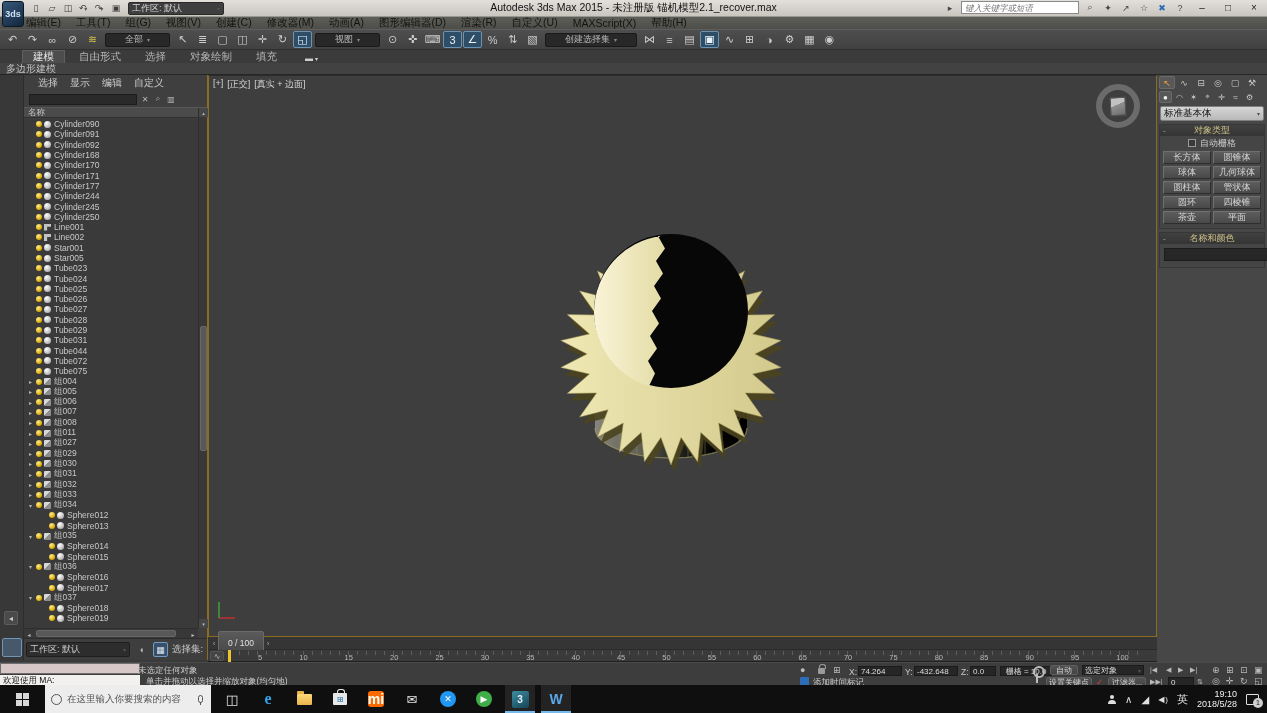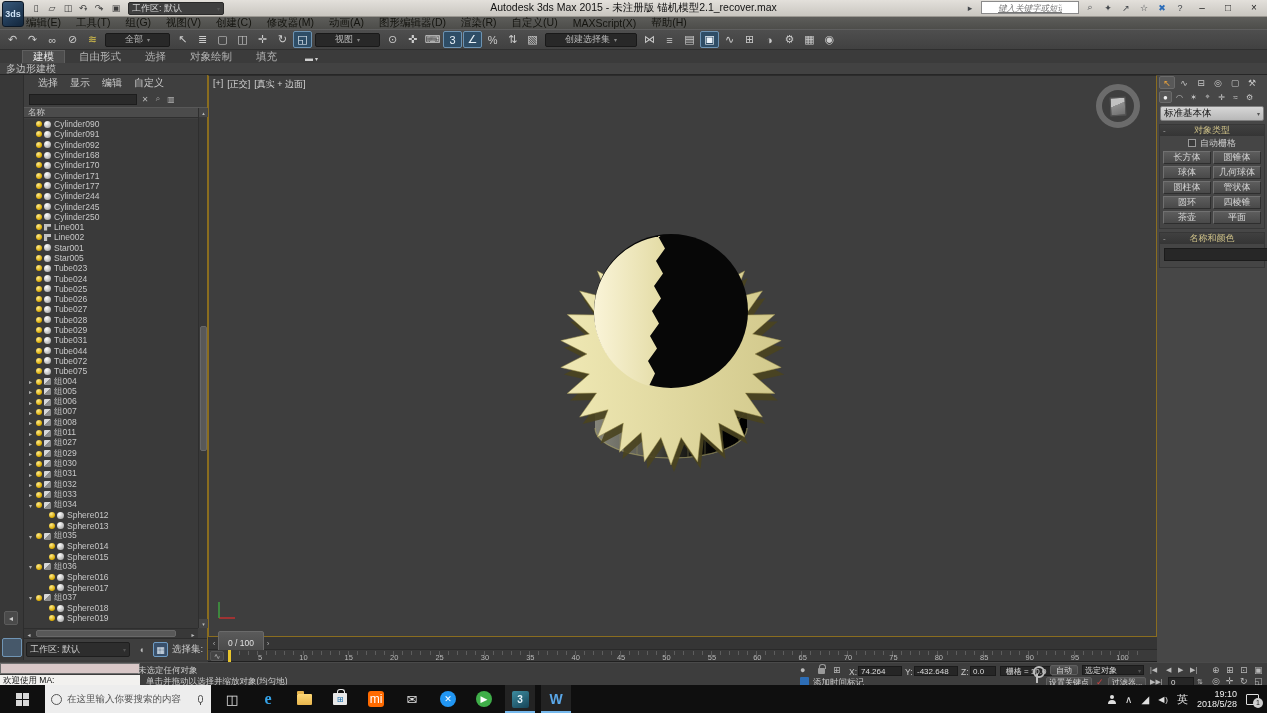--- a/index.html
+++ b/index.html
@@ -17,22 +17,22 @@
     color:#cfe3f5;font-size:9px;font-weight:bold;display:flex;align-items:center;justify-content:center;}
   .qbar{display:flex;align-items:center;gap:2px;margin-left:28px;}
   .qico{width:14px;height:13px;display:flex;align-items:center;justify-content:center;
     font-size:9px;color:#3c3c3c;}
   .qcaret{font-size:6px;color:#555;margin-left:-2px;}
   #workspace-box{margin-left:6px;height:13px;width:96px;background:#3f3f3f;border:1px solid #2a2a2a;
     color:#d6d6d6;font-size:9px;display:flex;align-items:center;justify-content:space-between;
     padding:0 3px;border-radius:2px;}
   #win-title{position:absolute;left:0;right:0;text-align:center;font-size:10.5px;color:#111;pointer-events:none;}
   #tb-right{position:absolute;right:2px;top:1px;display:flex;align-items:center;gap:4px;}
-  #tb-search{width:98px;height:13px;background:#fff;border:1px solid #8a8a8a;font-size:8.5px;
-    font-style:italic;color:#777;padding:0 16px;font-family:"Liberation Sans",sans-serif;text-decoration:underline;}
+  #tb-search{width:118px;height:13px;background:#fff;border:1px solid #8a8a8a;font-size:8.5px;
+    font-style:italic;color:#777;padding:0 3px;font-family:"Liberation Sans",sans-serif;}
   .tbr-ico{width:14px;height:13px;display:flex;align-items:center;justify-content:center;
     font-size:9px;color:#44484c;}
   .tbr-ico.blue{color:#2b6cb8;font-weight:bold;}
   .winbtn{width:22px;height:13px;display:flex;align-items:center;justify-content:center;
     font-size:10px;color:#222;}
 
   
   #menubar{position:absolute;left:0;top:17px;width:1267px;height:12px;
     background:linear-gradient(#5d5d5a,#4d4d4a);display:flex;align-items:center;
     padding-left:26px;gap:15px;font-size:10.5px;color:#14140f;}
@@ -202,22 +202,22 @@
   .tk-ico.open{background:#232323;box-shadow:inset 0 -2px 0 #76b9ed;}
   .tkg{font-size:13px;color:#e2e2e2;}
   #edge-g{color:#35a3e8;font-size:16px;font-weight:bold;font-family:"Liberation Serif",serif;}
   #folder-ico{width:15px;height:11px;background:linear-gradient(#ffd977,#e8b54d);border-radius:1px;position:relative;}
   #folder-ico::before{content:"";position:absolute;top:-3px;left:0;width:7px;height:3px;
     background:#e8b54d;border-radius:1px 1px 0 0;}
   #store-ico{width:14px;height:12px;background:#e8e8e8;border-radius:1px;position:relative;
     display:flex;align-items:center;justify-content:center;font-size:8px;color:#0f68a9;}
   #store-ico::before{content:"";position:absolute;top:-4px;left:4px;width:6px;height:4px;
     border:1px solid #e8e8e8;border-bottom:none;border-radius:3px 3px 0 0;}
-  #mi-ico{width:16px;height:16px;background:#ff6a00;border-radius:3px;color:#fff;font-size:12px;
-    font-weight:normal;display:flex;align-items:center;justify-content:center;}
+  #mi-ico{width:16px;height:16px;background:#ff6a00;border-radius:3px;color:#fff;font-size:14px;
+    font-weight:bold;display:flex;align-items:center;justify-content:center;}
   .round-ico{width:16px;height:16px;border-radius:50%;color:#fff;font-size:9px;
     display:flex;align-items:center;justify-content:center;}
   #max-ico{width:17px;height:17px;border-radius:2px;background:linear-gradient(150deg,#3d8ca0,#174457);
     color:#e8f4fa;font-size:10px;font-weight:bold;display:flex;align-items:center;justify-content:center;}
   #wps-g{color:#5aa7e8;font-size:14px;font-weight:bold;}
   #tray{position:absolute;right:0;top:0;height:28px;display:flex;align-items:center;gap:9px;padding-right:8px;}
   .tray-ico{color:#e0e0e0;font-size:10px;}
   #person-ico{width:8px;height:8px;position:relative;}
   #person-ico::before{content:"";position:absolute;top:0;left:2px;width:4px;height:4px;border-radius:50%;background:#e0e0e0;}
   #person-ico::after{content:"";position:absolute;bottom:-1px;left:0;width:8px;height:4px;border-radius:4px 4px 0 0;background:#e0e0e0;}

